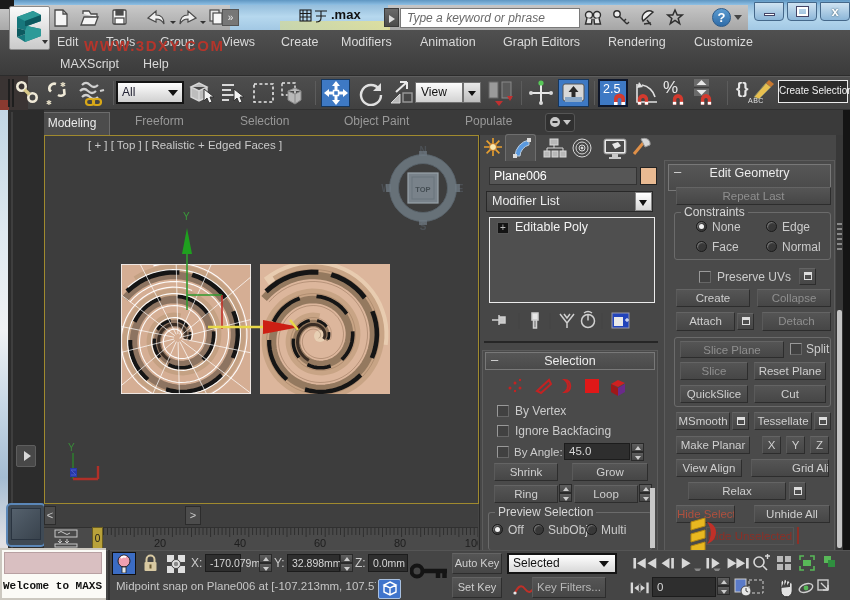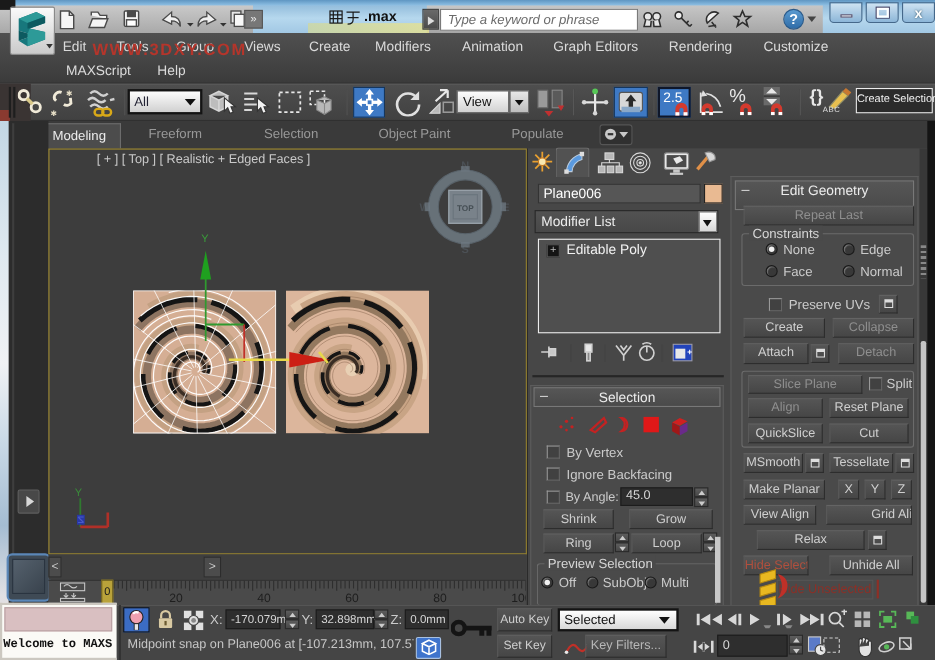--- a/index.html
+++ b/index.html
@@ -683,21 +683,21 @@
 <div class="btn" style="left:676px;top:289px;width:74px;height:18px;">Create</div>
 <div class="btn dis" style="left:757px;top:289px;width:74px;height:18px;">Collapse</div>
 <div class="btn" style="left:676px;top:312px;width:59px;height:19px;">Attach</div>
 <div class="btn" style="left:737px;top:313px;width:17px;height:17px;">
       <div style="margin:3px auto 0;width:8px;height:8px;border:1.5px solid #ddd;border-top-width:3px;"></div>
     </div>
 <div class="btn dis" style="left:762px;top:312px;width:69px;height:19px;">Detach</div>
 <div class="grp" style="left:674px;top:337px;width:157px;height:70px;"></div>
 <div class="btn dis" style="left:680px;top:341px;width:104px;height:17px;">Slice Plane</div>
 <div class="cb" style="left:790px;top:343px;"></div><div class="lbl" style="left:806px;top:342px;">Split</div>
-<div class="btn dis" style="left:680px;top:362px;width:68px;height:18px;">Align</div>
+<div class="btn dis" style="left:680px;top:362px;width:68px;height:18px;">Slice</div>
 <div class="btn" style="left:754px;top:362px;width:72px;height:18px;">Reset Plane</div>
 <div class="btn" style="left:680px;top:385px;width:68px;height:18px;">QuickSlice</div>
 <div class="btn" style="left:754px;top:385px;width:72px;height:18px;">Cut</div>
 <div class="btn" style="left:676px;top:412px;width:54px;height:18px;">MSmooth</div>
 <div class="btn" style="left:732px;top:412px;width:17px;height:18px;">
       <div style="margin:4px auto 0;width:8px;height:8px;border:1.5px solid #ddd;border-top-width:3px;"></div>
     </div>
 <div class="btn" style="left:754px;top:412px;width:58px;height:18px;">Tessellate</div>
 <div class="btn" style="left:814px;top:412px;width:17px;height:18px;">
       <div style="margin:4px auto 0;width:8px;height:8px;border:1.5px solid #ddd;border-top-width:3px;"></div>
@@ -753,21 +753,21 @@
  <g fill="#e0e0e0">
         <rect x="0" y="0" width="7" height="7"></rect>
         <rect x="11" y="0" width="7" height="7"></rect>
         <rect x="0" y="11" width="7" height="7"></rect>
         <rect x="11" y="11" width="7" height="7"></rect>
       </g>
  <circle cx="9" cy="9" r="4.5" fill="#e0e0e0" stroke="#444"></circle>
  <circle cx="9" cy="9" r="2.2" fill="#888"></circle>
 </svg>
 <div class="lbl" style="left:191px;top:556px;">X:</div>
-<div class="fld" style="left:205px;top:554px;width:50px;height:18px;font-size:10.5px;line-height:16px;">-170.079m</div>
+<div class="fld" style="left:205px;top:554px;width:36px;height:18px;font-size:10.5px;line-height:16px;">-170.079m</div>
 <div class="spin" style="left:259px;top:554px;">
       <div class="u"></div>
       <div class="d"></div>
     </div>
 <div class="lbl" style="left:274px;top:556px;">Y:</div>
 <div class="fld" style="left:287px;top:554px;width:53px;height:18px;font-size:10.5px;line-height:16px;">32.898mm</div>
 <div class="spin" style="left:340px;top:554px;">
       <div class="u"></div>
       <div class="d"></div>
     </div>

